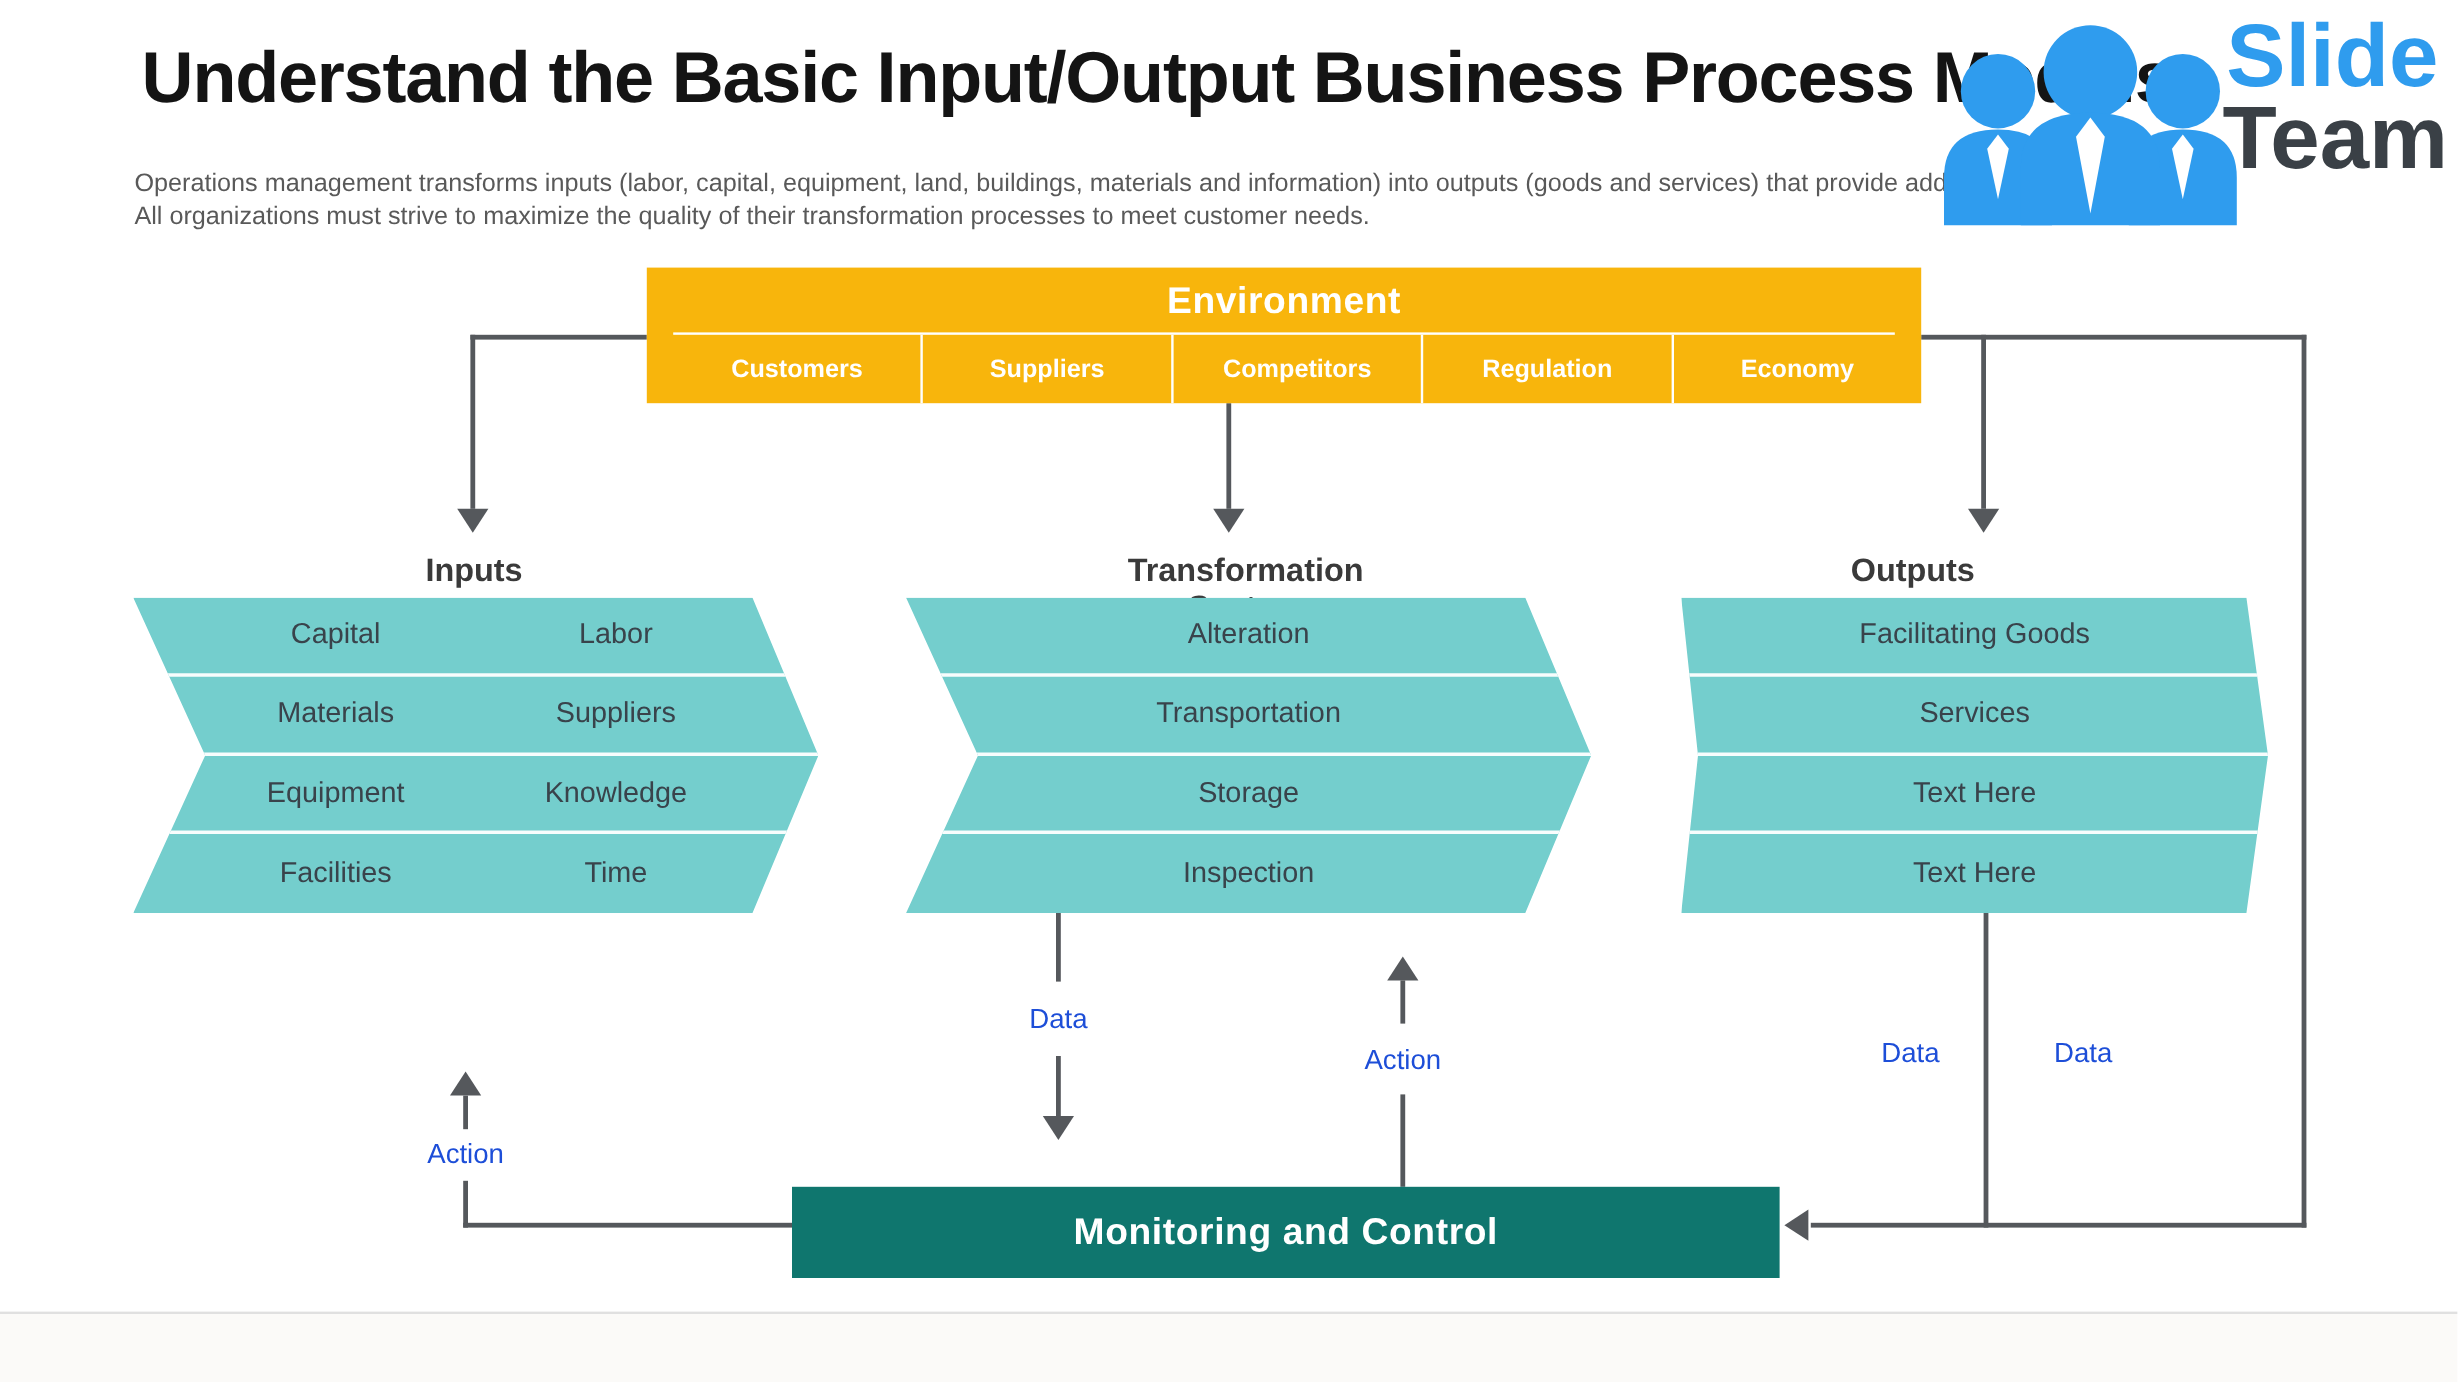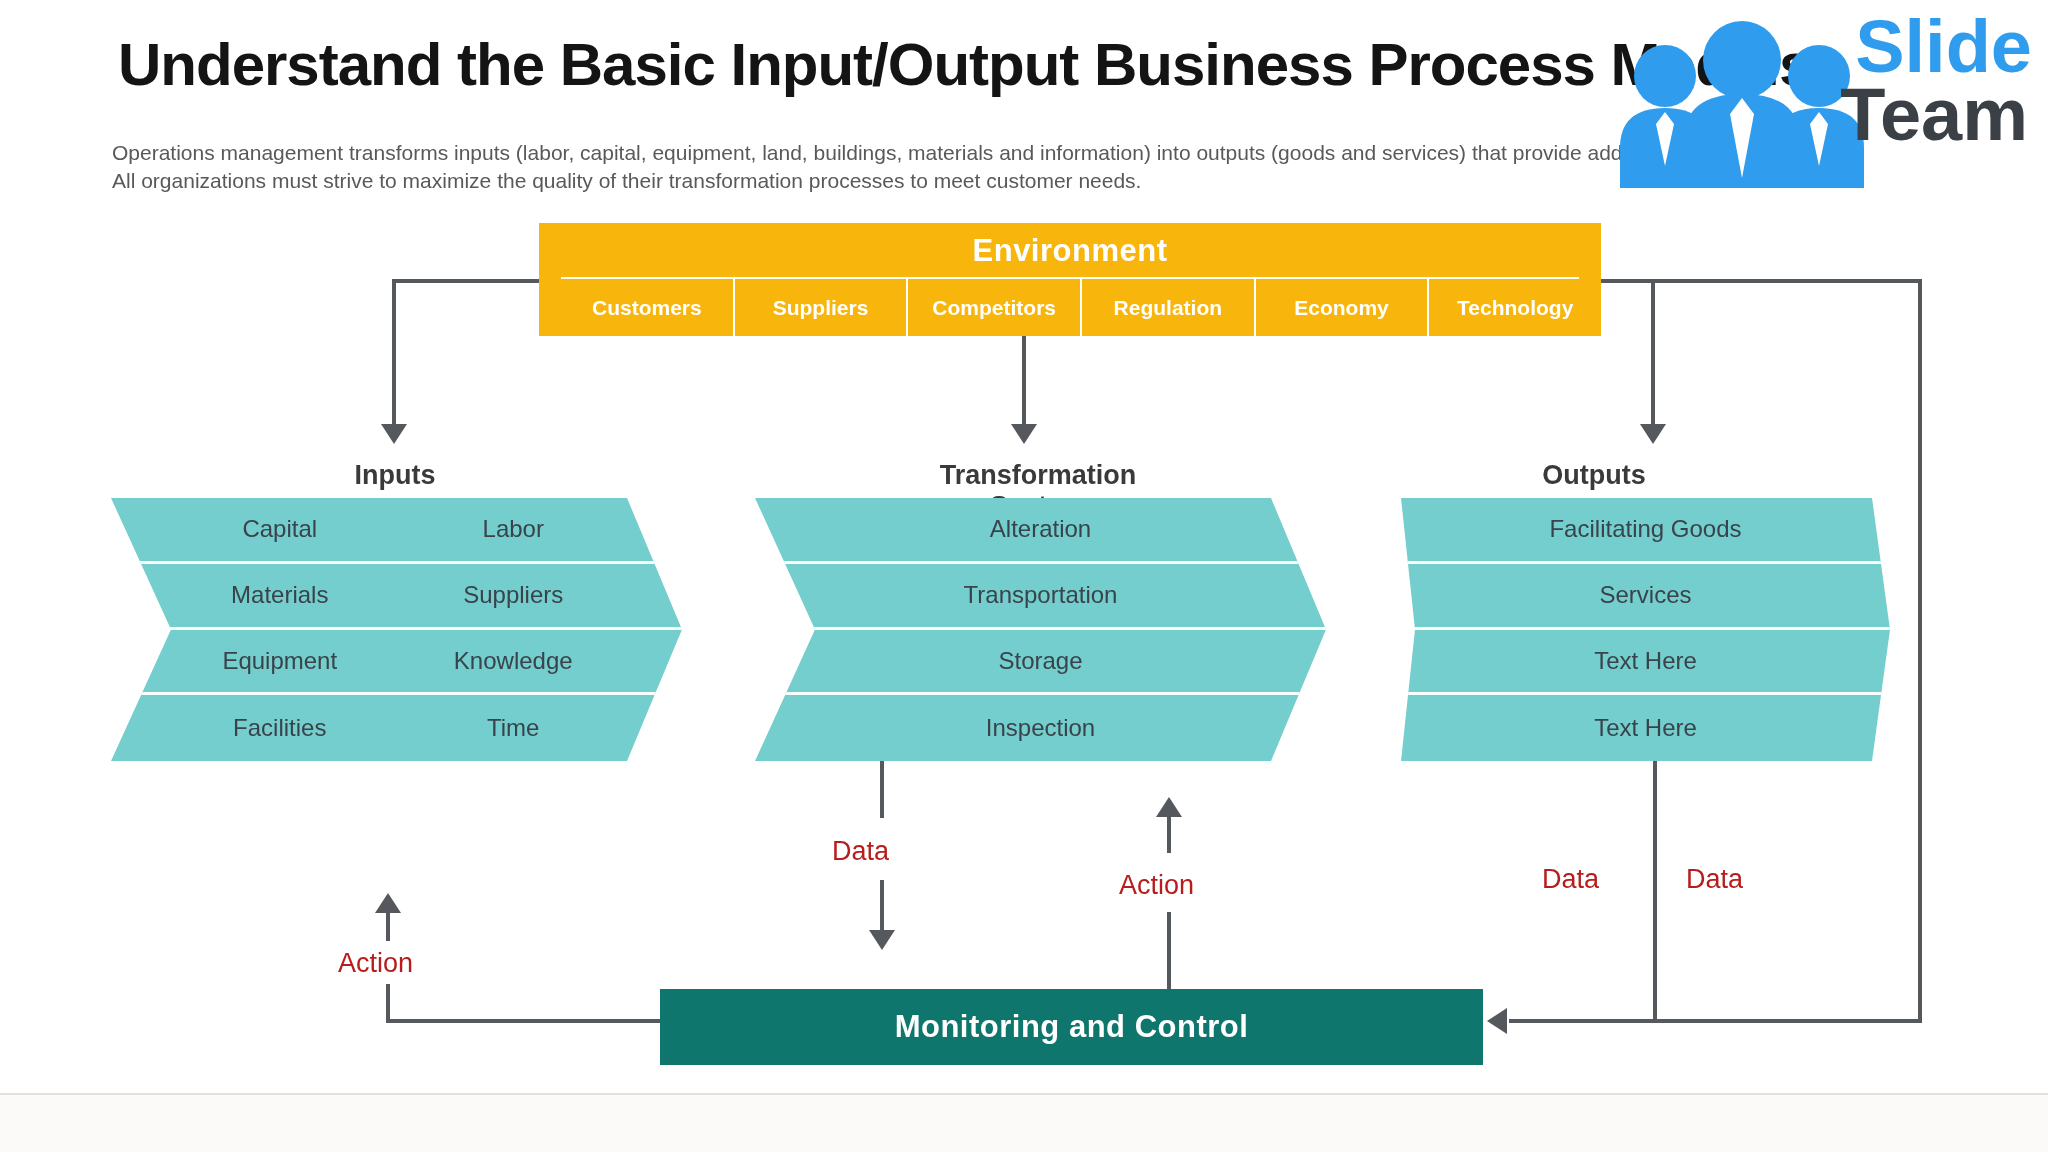--- a/index.html
+++ b/index.html
@@ -14,21 +14,21 @@
     font-size:60px;font-weight:bold;letter-spacing:-1px;color:#141414;
     white-space:nowrap;z-index:1;
   }
   .subtitle{position:absolute;left:112px;top:139px;z-index:1;}
   .subtitle div{
     font-size:21px;color:#595959;line-height:28px;white-space:nowrap;
   }
   
   .logo{position:absolute;top:14px;right:6px;width:440px;height:178px;z-index:5;}
   .logo .slide-word{position:absolute;top:-10px;right:10px;font-size:74px;font-weight:bold;color:#2F9CEE;z-index:1;}
-  .logo .team-word{position:absolute;top:58px;right:14px;font-size:74px;font-weight:bold;color:#3A4046;z-index:3;margin-left:36px;}
+  .logo .team-word{position:absolute;top:58px;right:2px;font-size:74px;font-weight:bold;color:#3A4046;z-index:3;margin-left:36px;}
   .logo svg{position:absolute;left:6px;top:2px;z-index:2;}
   
   .env{position:absolute;left:539px;top:223px;width:1062px;height:113px;background:#F8B50C;z-index:2;}
   .env-title{height:54px;line-height:56px;text-align:center;color:#fff;font-weight:bold;font-size:31px;letter-spacing:.5px;}
   .env-divider{position:absolute;left:22px;right:22px;top:54px;height:2px;background:#fff;}
   .env-cells{position:absolute;left:0;right:0;top:56px;bottom:0;display:flex;margin-left:22px;}
   .env-cell{flex:1;display:flex;align-items:center;justify-content:center;color:#fff;font-weight:bold;font-size:21px;}
   .env-cell + .env-cell{border-left:2px solid #fff;}
   
   .colhead{position:absolute;top:460px;font-weight:bold;font-size:27px;color:#3A3A3A;text-align:center;z-index:2;}
@@ -43,21 +43,21 @@
   .crow span.half{flex:1;text-align:center;}
   
   .mon{position:absolute;left:660px;top:989px;width:823px;height:76px;background:#0f766e;
        display:flex;align-items:center;justify-content:center;
        color:#fff;font-weight:bold;font-size:31px;letter-spacing:.5px;z-index:2;}
   
   .line{position:absolute;background:#55585C;z-index:1;}
   .ah-down{position:absolute;width:0;height:0;border-left:13px solid transparent;border-right:13px solid transparent;border-top:20px solid #55585C;z-index:1;}
   .ah-up{position:absolute;width:0;height:0;border-left:13px solid transparent;border-right:13px solid transparent;border-bottom:20px solid #55585C;z-index:1;}
   .ah-left{position:absolute;width:0;height:0;border-top:13px solid transparent;border-bottom:13px solid transparent;border-right:20px solid #55585C;z-index:1;}
-  .flowlabel{position:absolute;font-size:27px;color:#b91c1c;text-align:left;z-index:2;}
+  .flowlabel{position:absolute;font-size:23px;color:#1d4ed8;text-align:center;z-index:2;}
   
   .footer-line{position:absolute;left:0;top:1093px;width:2048px;height:2px;background:#E0E0E0;}
   .footer-band{position:absolute;left:0;top:1095px;width:2048px;height:57px;background:#FBFAF8;}
 </style>
 </head>
 <body>
 
 <div class="title">Understand the Basic Input/Output Business Process Models</div>
 <div class="subtitle">
   <div>Operations management transforms inputs (labor, capital, equipment, land, buildings, materials and information) into outputs (goods and services) that provide added value to customers.</div>
@@ -88,21 +88,20 @@
 
 <div class="env">
   <div class="env-title">Environment</div>
   <div class="env-divider"></div>
   <div class="env-cells">
     <div class="env-cell">Customers</div>
     <div class="env-cell">Suppliers</div>
     <div class="env-cell">Competitors</div>
     <div class="env-cell">Regulation</div>
     <div class="env-cell">Economy</div>
-    <div class="env-cell">Technology</div>
   </div>
 </div>
 
 <div class="line" style="left:392px;top:279px;width:147px;height:4px;"></div>
 <div class="line" style="left:392px;top:279px;width:4px;height:145px;"></div>
 <div class="ah-down" style="left:381px;top:424px;"></div>
 
 <div class="line" style="left:1022px;top:336px;width:4px;height:88px;"></div>
 <div class="ah-down" style="left:1011px;top:424px;"></div>
 

